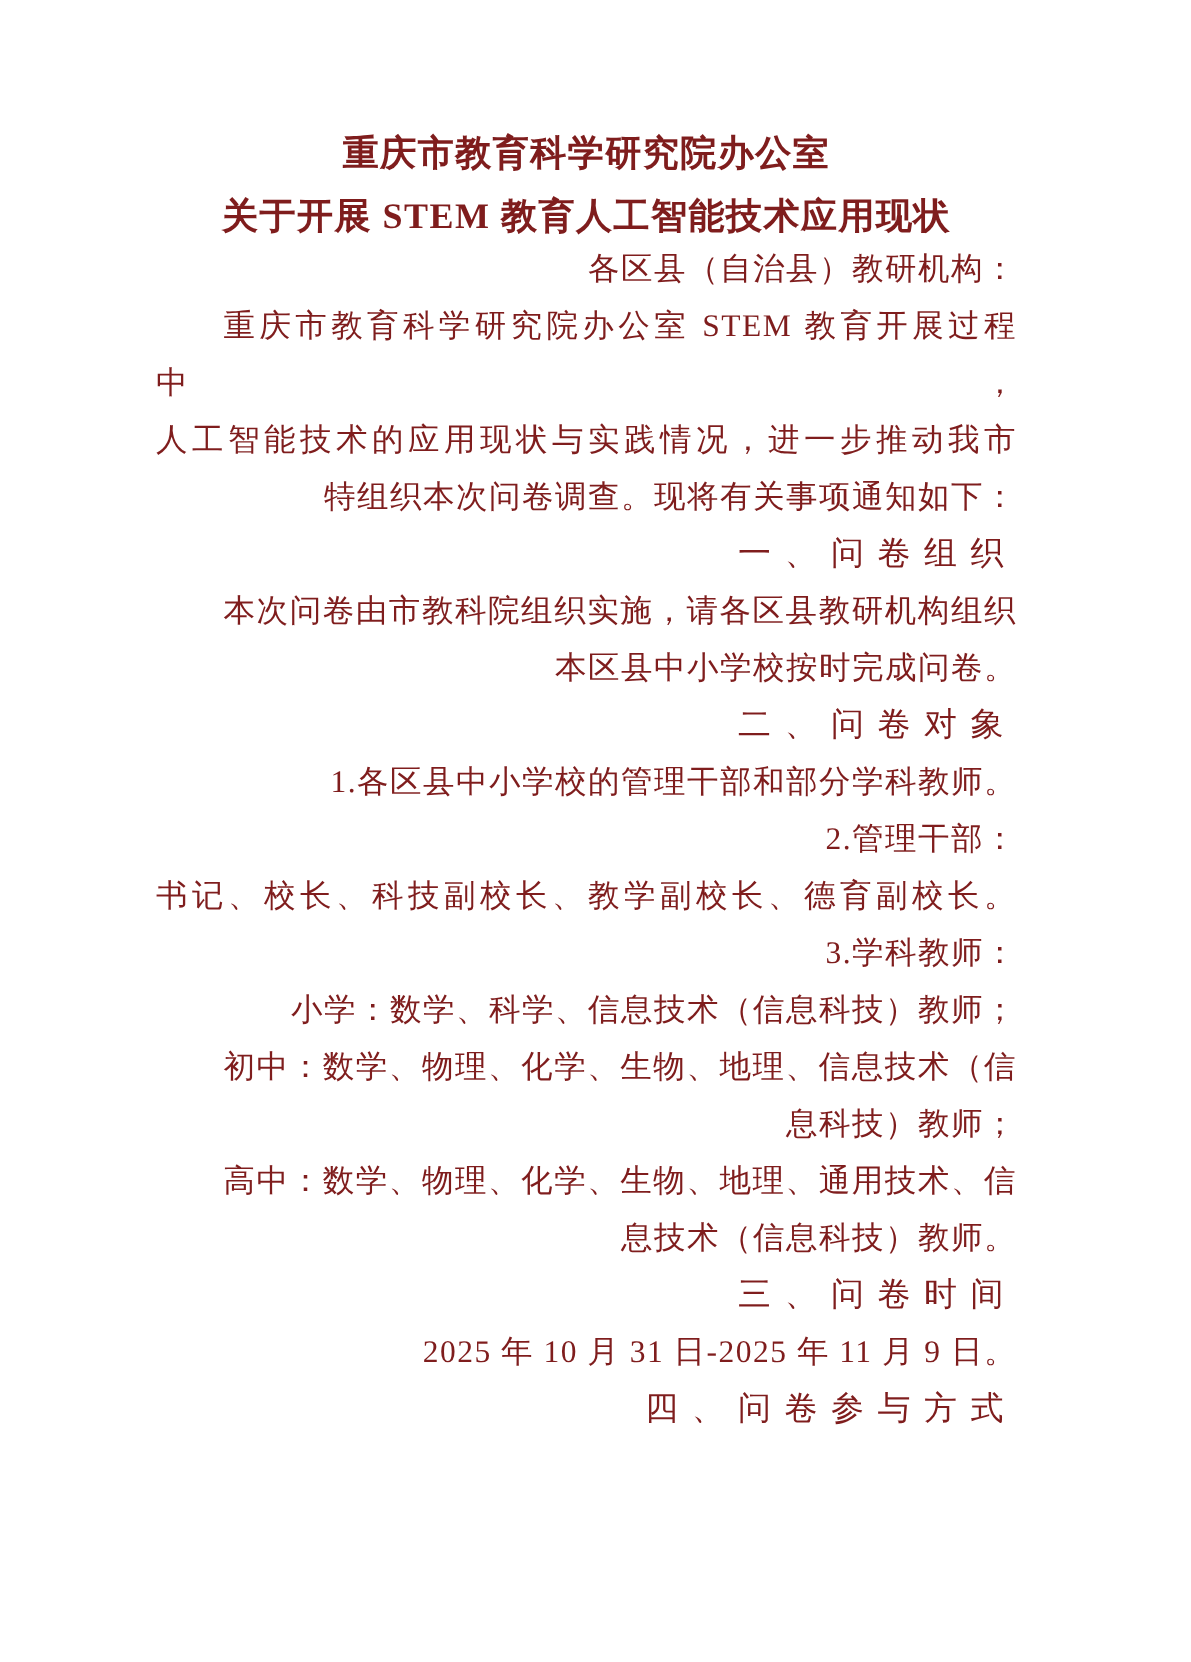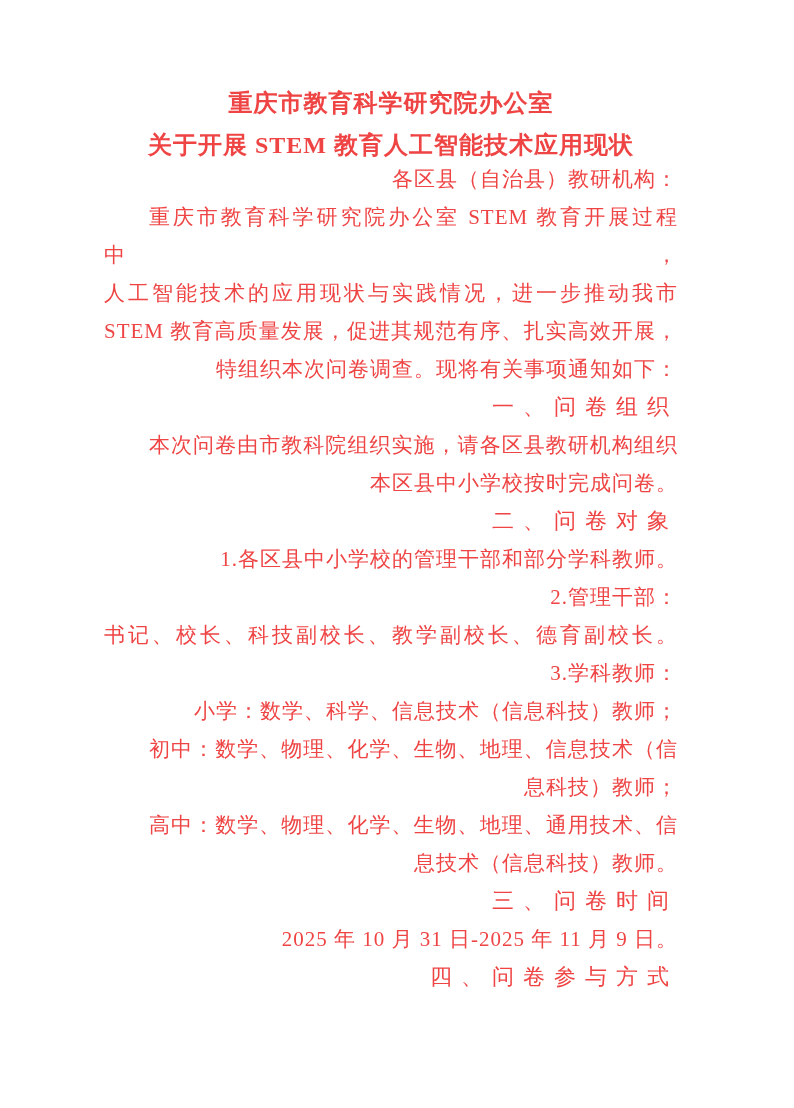--- a/index.html
+++ b/index.html
@@ -2,21 +2,21 @@
 <html><head>
 <meta charset="utf-8">
 <style>
   html, body { margin: 0; padding: 0; background: #ffffff; }
   .page {
     position: relative;
     width: 794px;
     height: 1108px;
     margin: 0 auto;
     background: #ffffff;
-    color: #ef4444;
+    color: #7f1d1d;
     box-sizing: border-box;
     padding: 82px 116px 0 104px;
     overflow: hidden;
   }
   .title-block {
     text-align: center;
     font-family: "Liberation Serif", "DejaVu Serif", serif;
     font-weight: 700;
     font-size: 24px;
     line-height: 42px;
@@ -50,21 +50,20 @@
 
 <div class="page">
   <div class="title-block">
     <div class="title-line">重庆市教育科学研究院办公室</div>
     <div class="title-line">关于开展 STEM 教育人工智能技术应用现状</div>
   </div>
   <div class="doc-body" id="document-body">
       <div class="line">各区县（自治县）教研机构：</div>
       <div class="line indent justify">重庆市教育科学研究院办公室 STEM 教育开展过程中，</div>
       <div class="line justify">人工智能技术的应用现状与实践情况，进一步推动我市</div>
-      <div class="line justify">STEM 教育高质量发展，促进其规范有序、扎实高效开展，</div>
       <div class="line">特组织本次问卷调查。现将有关事项通知如下：</div>
       <div class="line heading indent">一、问卷组织</div>
       <div class="line indent justify">本次问卷由市教科院组织实施，请各区县教研机构组织</div>
       <div class="line">本区县中小学校按时完成问卷。</div>
       <div class="line heading indent">二、问卷对象</div>
       <div class="line indent">1.各区县中小学校的管理干部和部分学科教师。</div>
       <div class="line indent">2.管理干部：</div>
       <div class="line justify">书记、校长、科技副校长、教学副校长、德育副校长。</div>
       <div class="line indent">3.学科教师：</div>
       <div class="line indent">小学：数学、科学、信息技术（信息科技）教师；</div>

